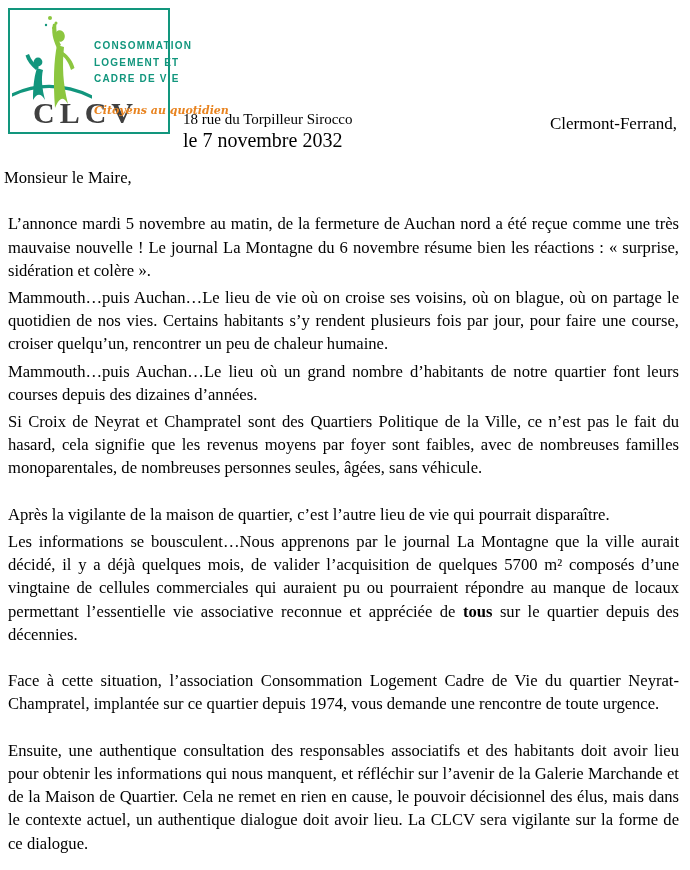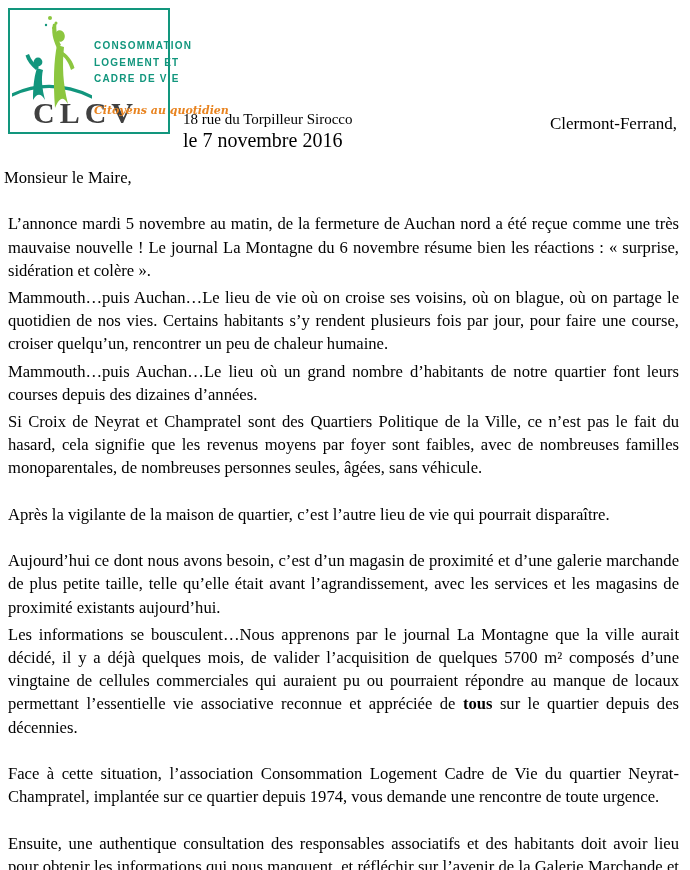--- a/index.html
+++ b/index.html
@@ -89,35 +89,34 @@
       <div class="logo-right">
         <div>CONSOMMATION</div>
         <div>LOGEMENT ET</div>
         <div>CADRE DE VIE</div>
         <div class="logo-tagline">Citoyens au quotidien</div>
       </div>
     </div>
 
     <div class="addr">
       <div>18 rue du Torpilleur Sirocco</div>
-      <div class="date-line">le 7 novembre 2016</div>
+      <div class="date-line">le 7 novembre 2032</div>
     </div>
 
     <div class="city-right">Clermont-Ferrand,</div>
   </div>
 
   <div class="body">
     <p class="salutation">Monsieur le Maire,</p>
     <div>
         <p class="para gap"><span>L’annonce mardi 5 novembre au matin, de la fermeture de Auchan nord a été reçue comme une très mauvaise nouvelle ! Le journal La Montagne du 6 novembre résume bien les réactions : « surprise, sidération et colère ».</span></p>
         <p class="para"><span>Mammouth…puis Auchan…Le lieu de vie où on croise ses voisins, où on blague, où on partage le quotidien de nos vies. Certains habitants s’y rendent plusieurs fois par jour, pour faire une course, croiser quelqu’un, rencontrer un peu de chaleur humaine.</span></p>
         <p class="para"><span>Mammouth…puis Auchan…Le lieu où un grand nombre d’habitants de notre quartier font leurs courses depuis des dizaines d’années.</span></p>
         <p class="para"><span>Si Croix de Neyrat et Champratel sont des Quartiers Politique de la Ville, ce n’est pas le fait du hasard, cela signifie que les revenus moyens par foyer sont faibles, avec de nombreuses familles monoparentales, de nombreuses personnes seules, âgées, sans véhicule.</span></p>
         <p class="para gap"><span>Après la vigilante de la maison de quartier, c’est l’autre lieu de vie qui pourrait disparaître.</span></p>
-        <p class="para gap"><span>Aujourd’hui ce dont nous avons besoin, c’est d’un magasin de proximité et d’une galerie marchande de plus petite taille, telle qu’elle était avant l’agrandissement, avec les services et les magasins de proximité existants aujourd’hui.</span></p>
         <p class="para"><span>Les informations se bousculent…Nous apprenons par le journal La Montagne que la ville aurait décidé, il y a déjà quelques mois, de valider l’acquisition de quelques 5700 m² composés d’une vingtaine de cellules commerciales qui auraient pu ou pourraient répondre au manque de locaux permettant l’essentielle vie associative reconnue et appréciée de </span><b>tous</b><span> sur le quartier depuis des décennies.</span></p>
         <p class="para gap"><span>Face à cette situation, l’association Consommation Logement Cadre de Vie du quartier Neyrat-Champratel, implantée sur ce quartier depuis 1974, vous demande une rencontre de toute urgence.</span></p>
         <p class="para gap"><span>Ensuite, une authentique consultation des responsables associatifs et des habitants doit avoir lieu pour obtenir les informations qui nous manquent, et réfléchir sur l’avenir de la Galerie Marchande et de la Maison de Quartier. Cela ne remet en rien en cause, le pouvoir décisionnel des élus, mais dans le contexte actuel, un authentique dialogue doit avoir lieu. La CLCV sera vigilante sur la forme de ce dialogue.</span></p>
       </div>
 
   </div>
 
 </div>
 
 </body></html>

